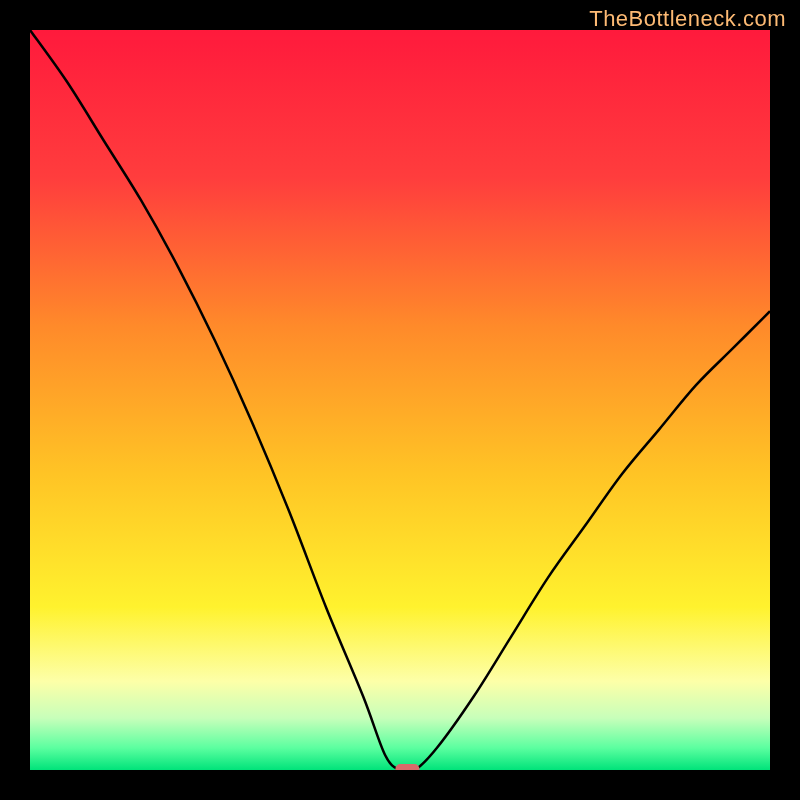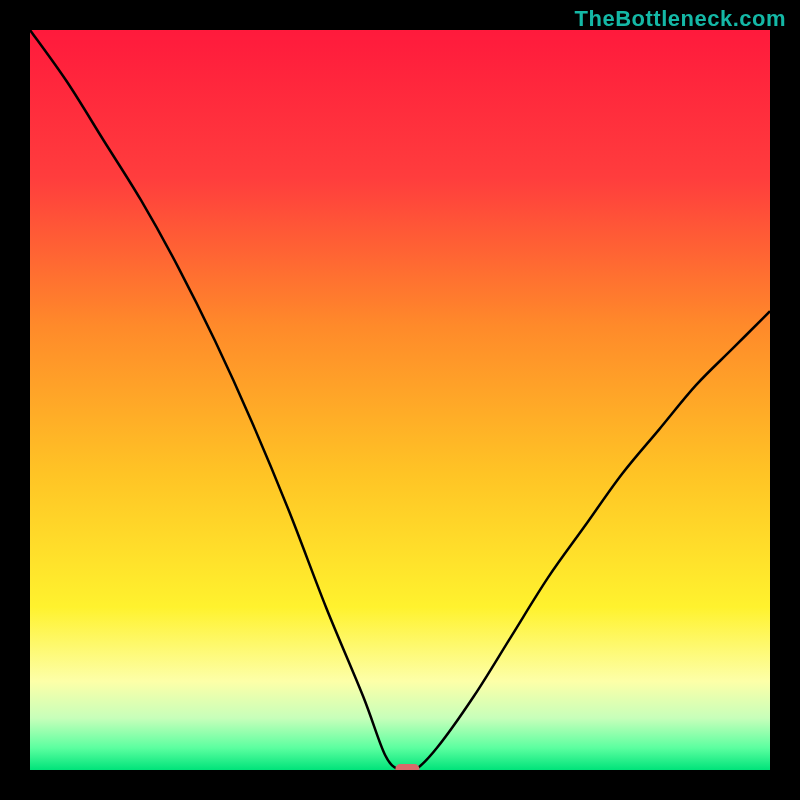--- a/index.html
+++ b/index.html
@@ -14,23 +14,23 @@
   .outer {
     width: 800px;
     height: 800px;
     background: #000;
     position: relative;
   }
   .watermark {
     position: absolute;
     top: 6px;
     right: 14px;
-    color: #14b8a6;
+    color: #fdba74;
     font-size: 22px;
-    font-weight: 700;
+    font-weight: 400;
     letter-spacing: 0.5px;
     z-index: 5;
   }
   .plot {
     position: absolute;
     left: 30px;
     top: 30px;
     width: 740px;
     height: 740px;
   }

